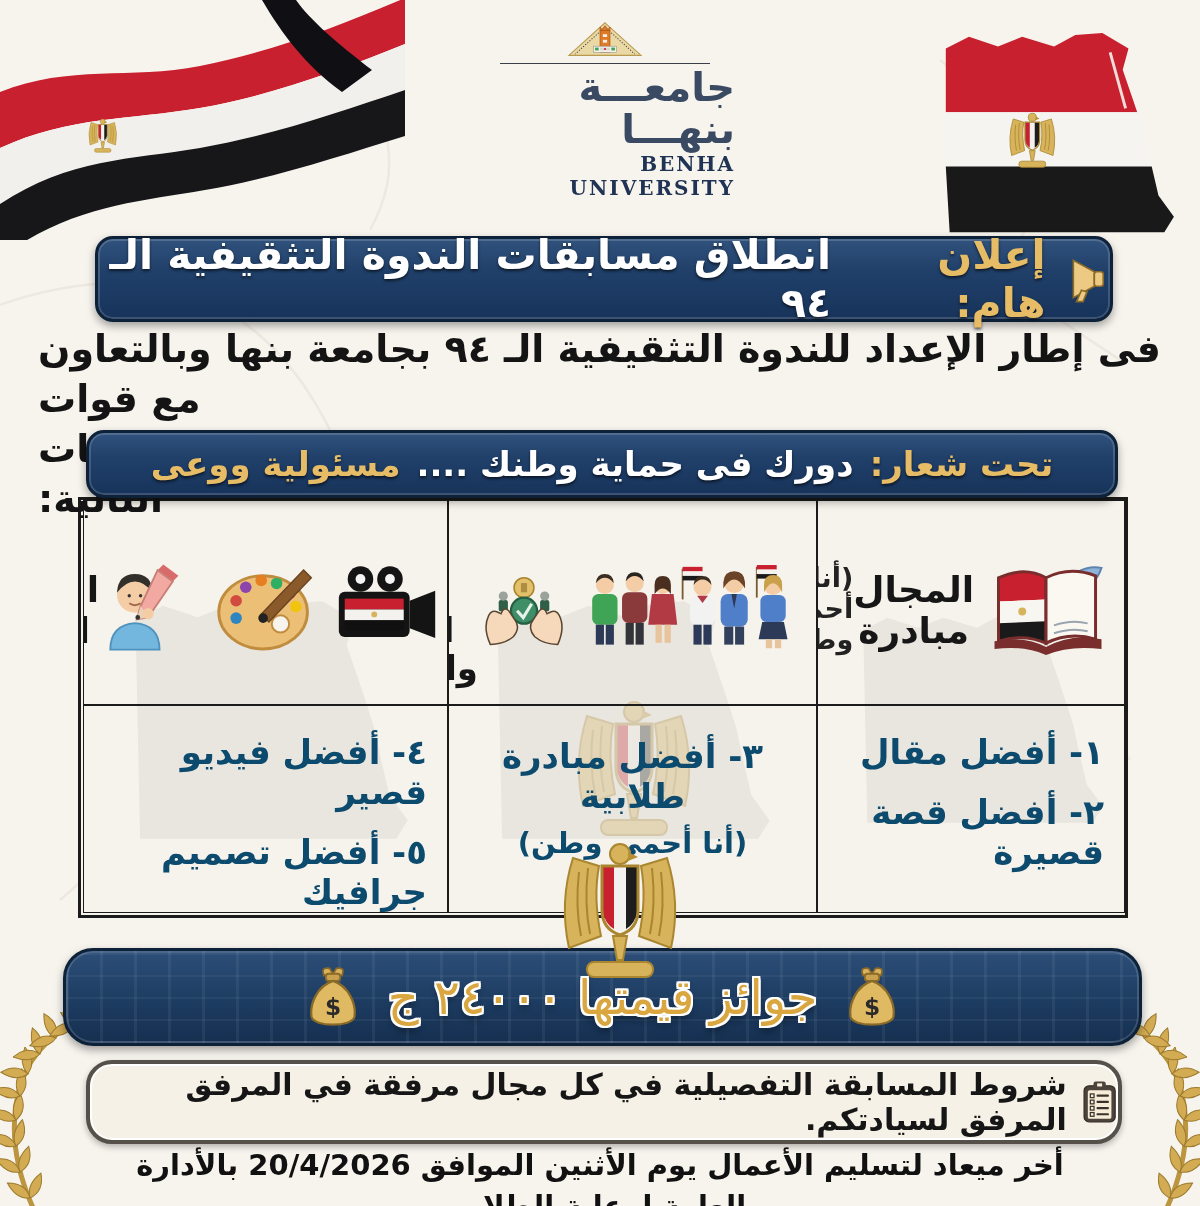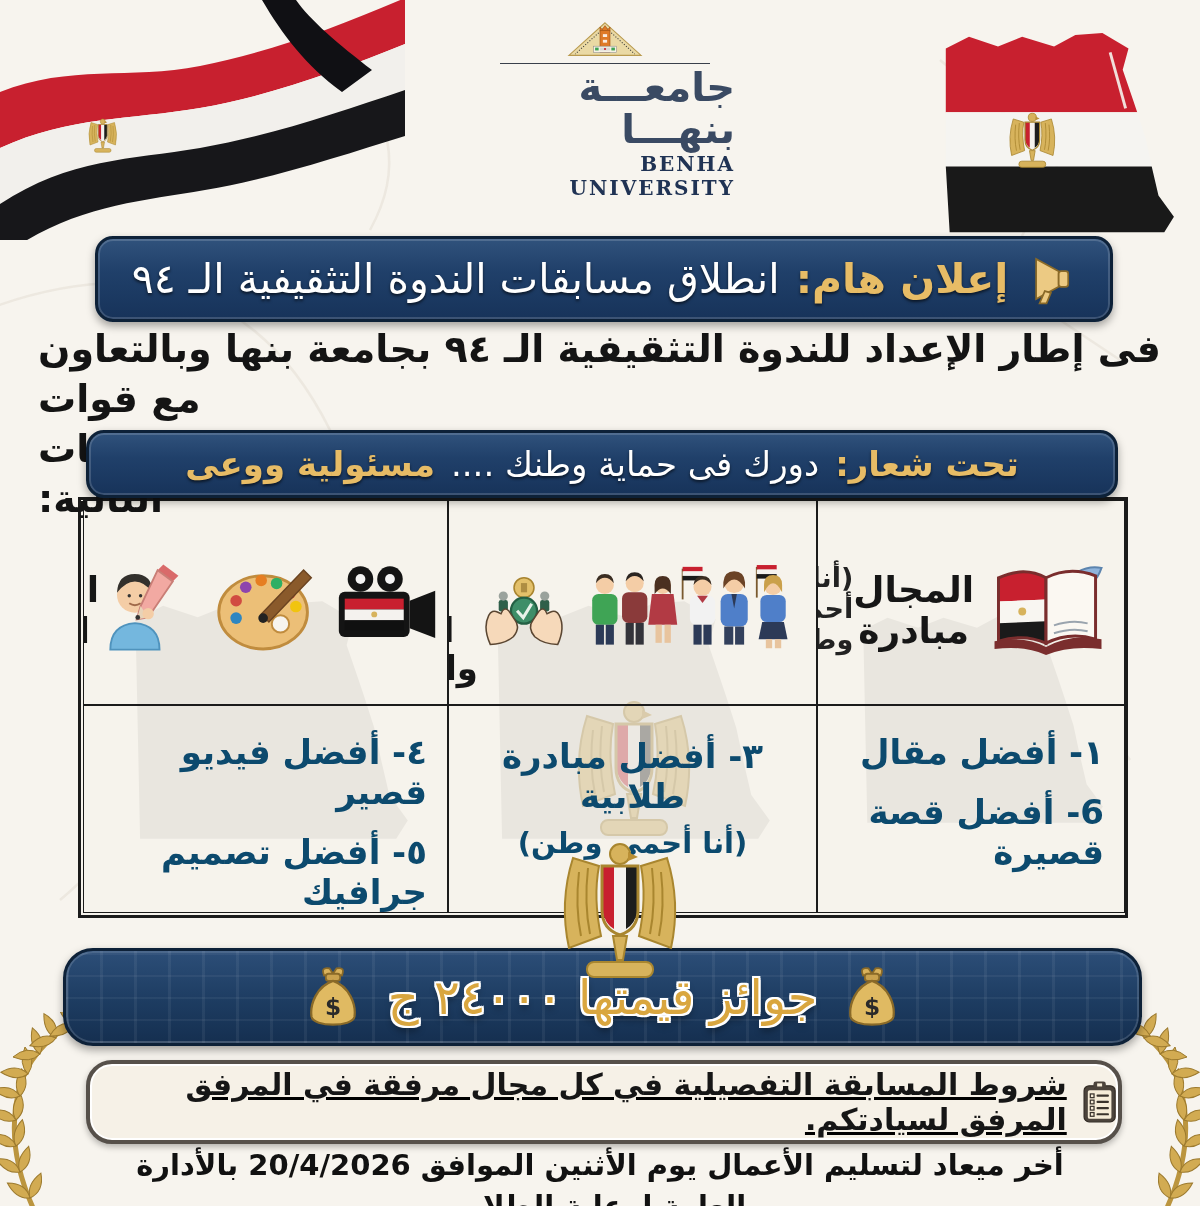--- a/index.html
+++ b/index.html
@@ -12,21 +12,21 @@
   
   .banner-navy{
     background:
       linear-gradient(180deg,#30527c 0%,#20406a 40%,#17335a 100%);
     border:3px solid #0d2138;border-radius:18px;
     box-shadow:0 4px 8px rgba(0,0,0,.35), inset 0 0 0 2px rgba(255,255,255,.16);
     display:flex;align-items:center;justify-content:center;gap:16px;
     z-index:4;
   }
   .banner-navy .gold{color:#e7bc66;font-weight:bold;text-shadow:0 2px 3px rgba(0,0,0,.6);}
-  .banner-navy .white{color:#ffffff;font-weight:normal;text-shadow:0 2px 3px rgba(0,0,0,.6);}
+  .banner-navy .white{color:#ffffff;font-weight:bold;text-shadow:0 2px 3px rgba(0,0,0,.6);}
   #title-banner{left:95px;top:236px;width:1012px;height:80px;font-size:41px;}
   #slogan-banner{left:86px;top:430px;width:1026px;height:62px;font-size:34px;}
   
   #intro{left:38px;top:324px;width:1124px;text-align:left;
     font-size:38px;font-weight:bold;color:#141414;line-height:1.32;z-index:3;}
   
   #comp-table{
     left:78px;top:497px;width:1044px;height:415px;
     display:grid;grid-template-columns:308px 369px 365px;grid-template-rows:205px 208px;
     border:3px solid #1b1b1b;background:#f6f3ec;z-index:2;
@@ -58,21 +58,21 @@
     font-size:48px;font-weight:normal;color:#d9a63f;
     text-shadow:2px 0 #fff,-2px 0 #fff,0 2px #fff,0 -2px #fff,
                 2px 2px #fff,-2px -2px #fff,2px -2px #fff,-2px 2px #fff,
                 0 5px 7px rgba(0,0,0,.45);
   }
   
   #conditions-banner{
     left:86px;top:1060px;width:1028px;height:76px;border-radius:26px;
     background:#f6f1e7;border:4px solid #56504a;
     box-shadow:0 3px 6px rgba(0,0,0,.28), inset 0 0 0 2px #fff;
-    display:flex;align-items:center;justify-content:center;gap:14px;z-index:4;text-decoration:underline;
+    display:flex;align-items:center;justify-content:center;gap:14px;z-index:4;
   }
   #conditions-text{font-size:30px;font-weight:bold;color:#161616;}
   
   #deadline{left:105px;top:1145px;width:990px;text-align:center;
     font-size:29px;font-weight:bold;color:#111;z-index:4;line-height:1.4;}
   
   #logo{left:475px;top:20px;width:260px;height:180px;display:flex;flex-direction:column;
     align-items:center;z-index:3;}
   #logo-rule{width:210px;height:3px;background:#3a3f4a;margin:4px 0 2px 0;}
   #logo-ar{font-size:40px;font-weight:bold;color:#3a4a63;line-height:1.05;}
@@ -324,21 +324,21 @@
           <circle cx="41" cy="60" r="2.5" fill="#333"></circle>
           <circle cx="52" cy="56" r="6" fill="#f4cda6"></circle>
         </svg>
       </div>
       <div class="cat-title">المجال الفني</div>
       <div class="cat-sub">(أنا أحمى وطن)</div>
     </div>
 
     <div class="cell body-cell">
       <div class="item">١- أفضل مقال</div>
-      <div class="item">6- أفضل قصة قصيرة</div>
+      <div class="item">٢- أفضل قصة قصيرة</div>
     </div>
     <div class="cell body-cell centered">
       <div class="item">٣- أفضل مبادرة طلابية</div>
       <div class="item paren">(أنا أحمى وطن)</div>
     </div>
     <div class="cell body-cell">
       <div class="item">٤- أفضل فيديو قصير</div>
       <div class="item">٥- أفضل تصميم جرافيك</div>
     </div>
   </div>

